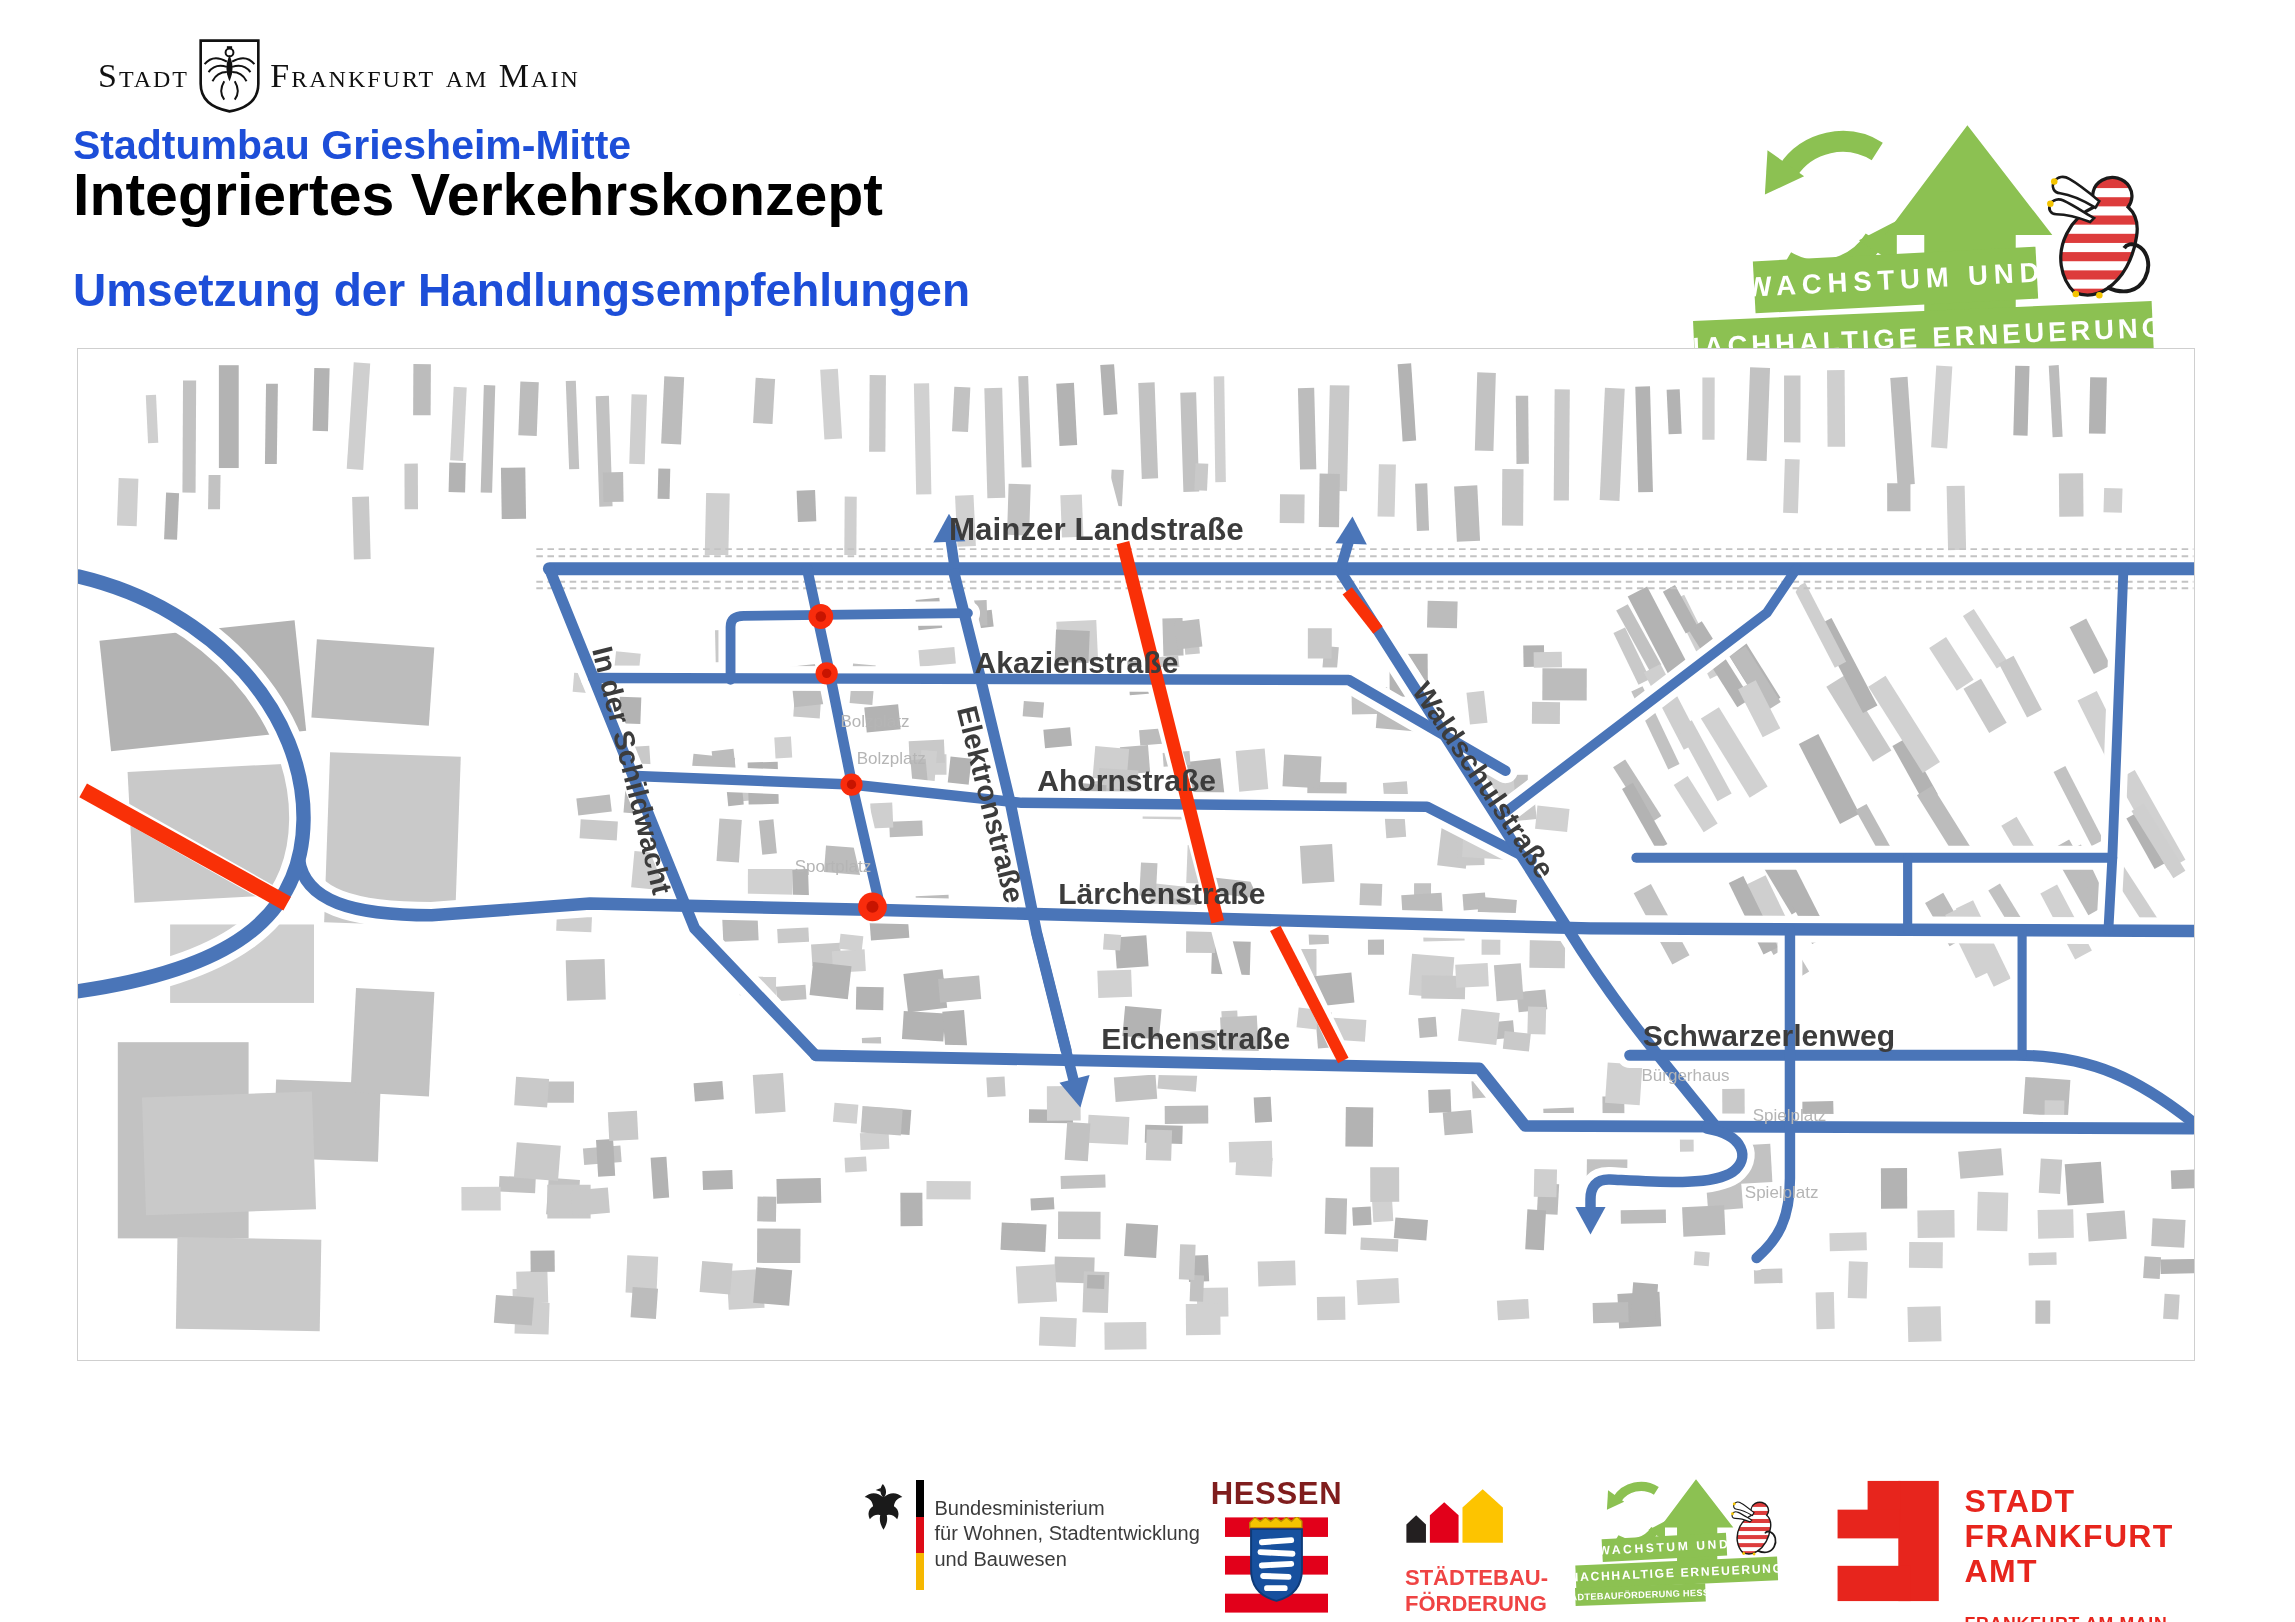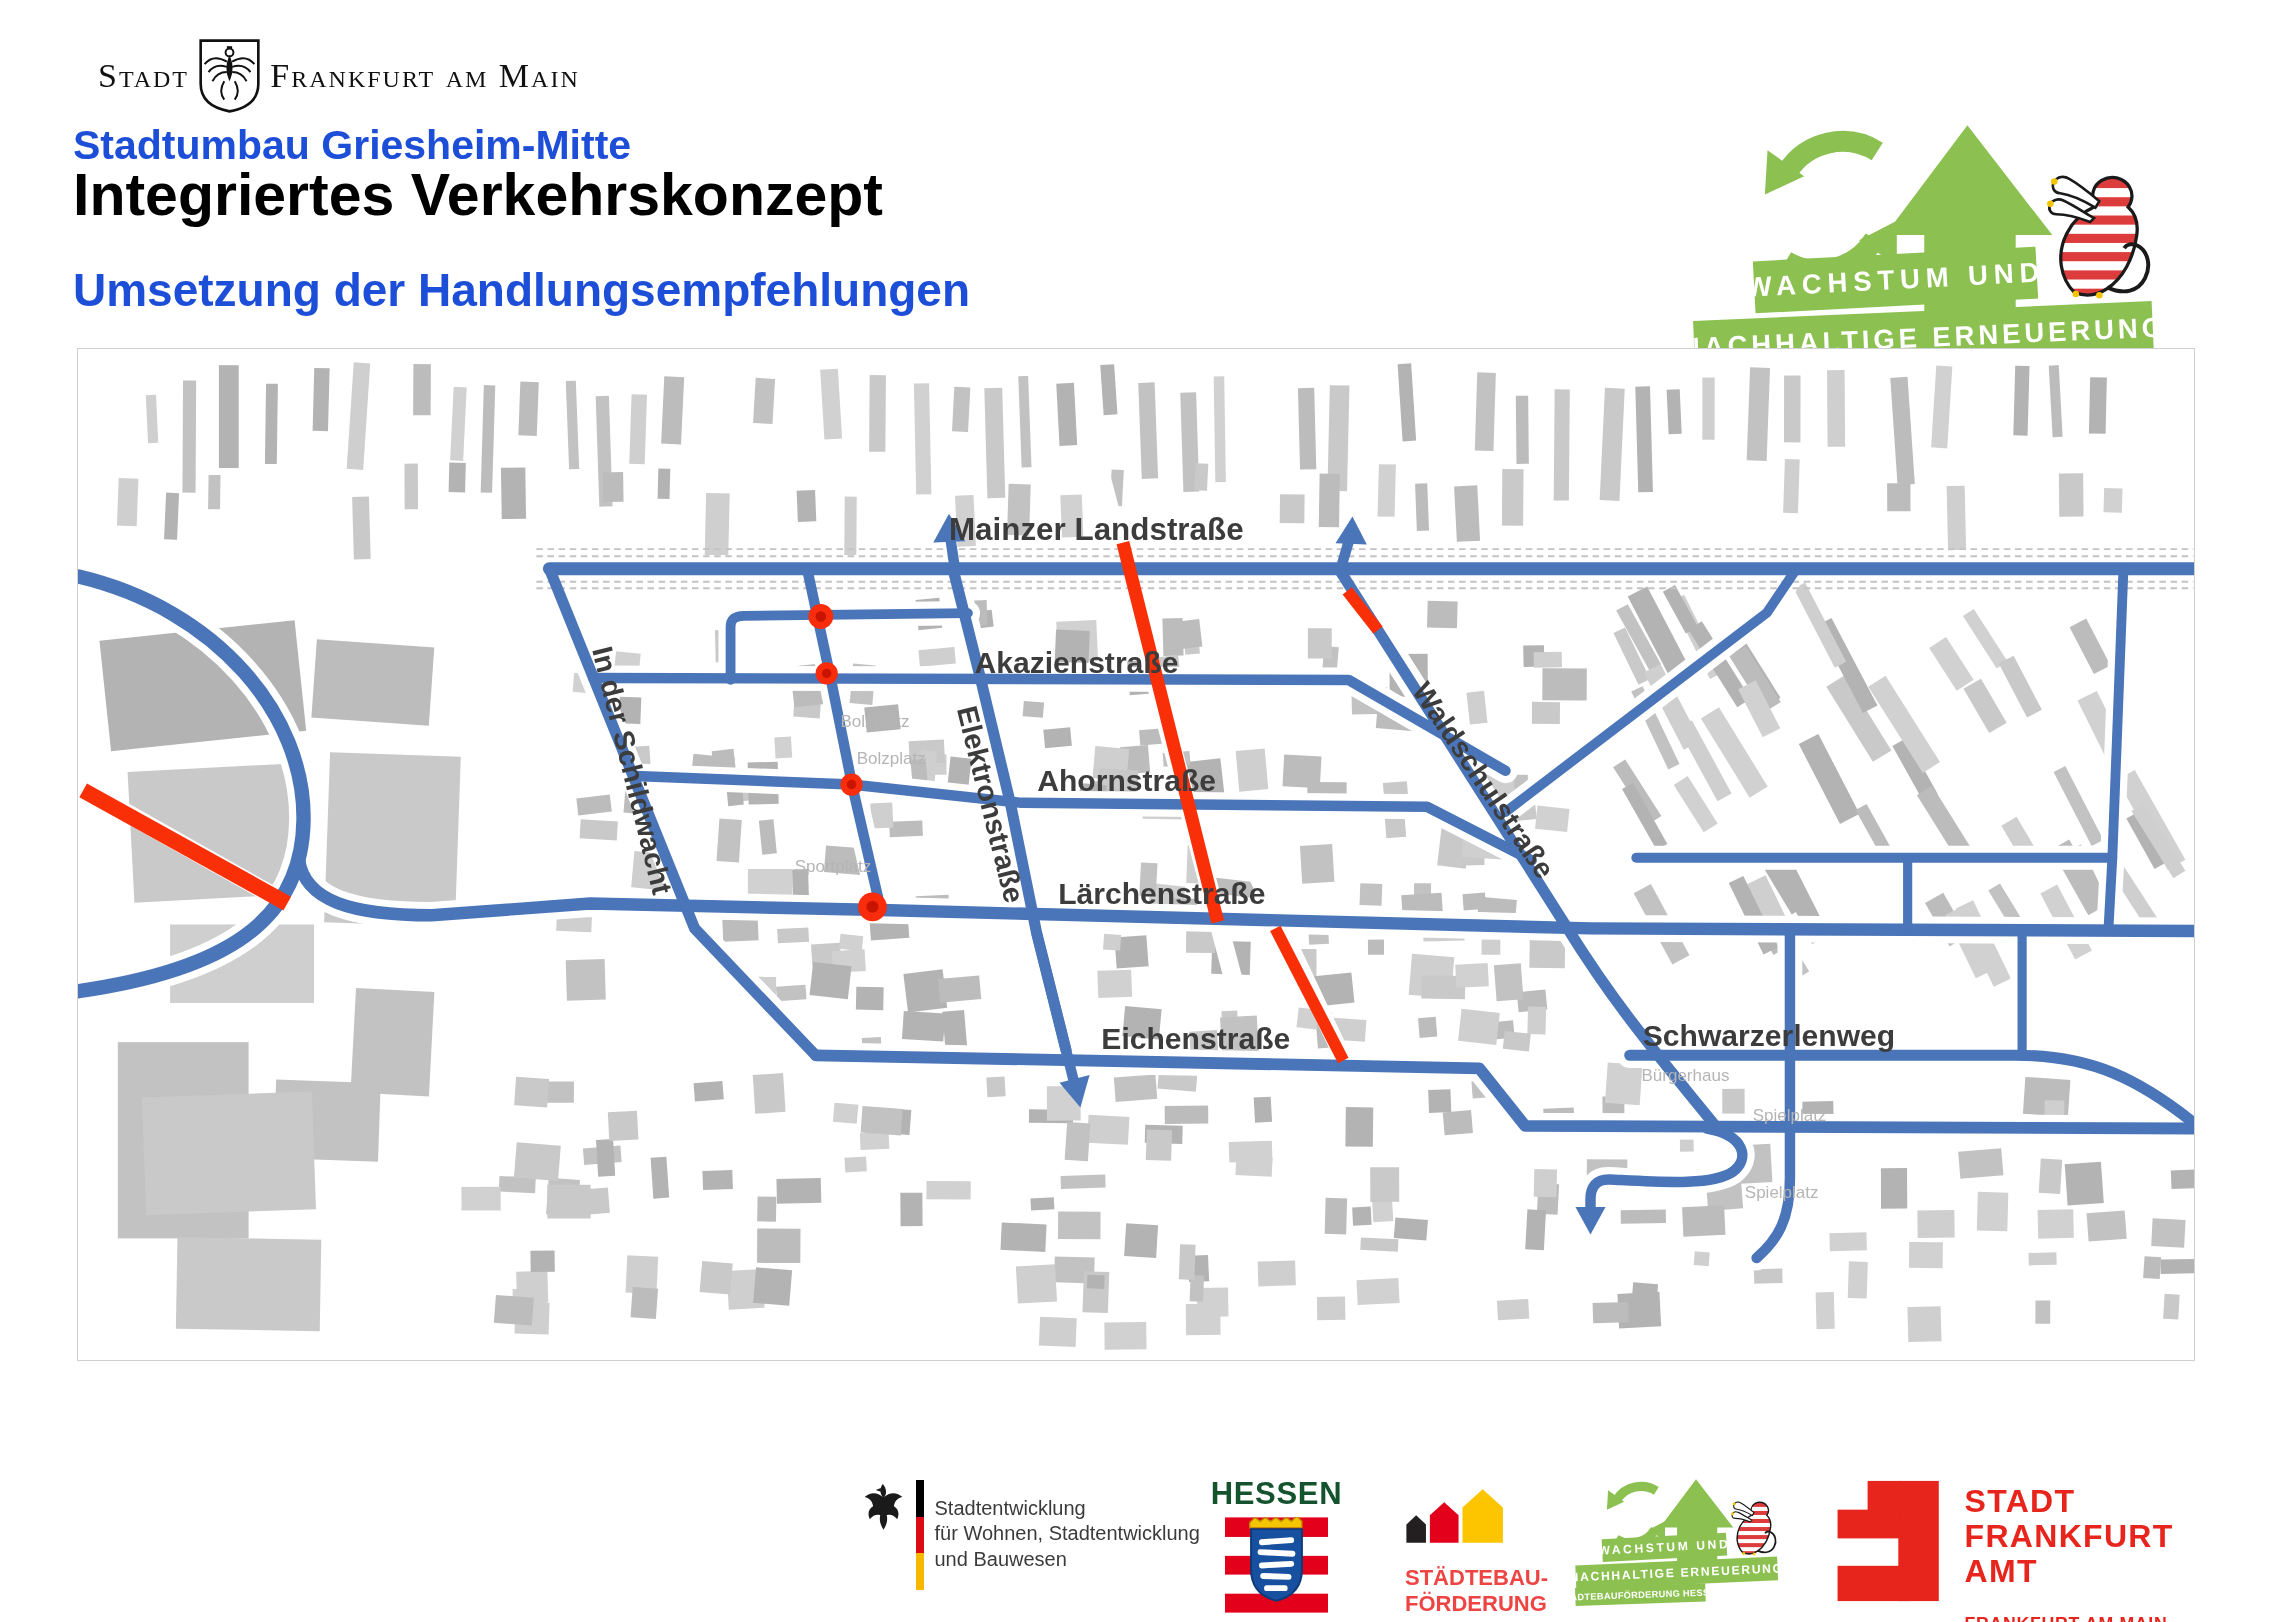--- a/index.html
+++ b/index.html
@@ -26,21 +26,21 @@
   .pl-b3{left:11.8px;top:256px;width:296px;height:41px;font-size:21px;letter-spacing:0.7px;transform:rotate(-2deg);}
   
   .map-wrap{left:77px;top:348px;width:2116px;height:1011px;border:0.7px solid #cfcfcf;}
   
   .flogo{display:flex;}
   .bmwsb{left:862px;top:1480px;gap:10.5px;align-items:flex-start;}
   .bmwsb .bar{width:8.5px;height:110px;display:flex;flex-direction:column;}
   .bmwsb .bar i{flex:1;}
   .bmwsb .txt{font-size:20px;color:#3b3b3b;line-height:25.5px;padding-top:15.7px;}
   .hessen{left:1223px;top:1476px;flex-direction:column;align-items:center;width:107px;}
-  .hessen .t{font-size:31px;font-weight:bold;color:#14532d;letter-spacing:0.7px;margin-bottom:5.2px;}
+  .hessen .t{font-size:31px;font-weight:bold;color:#7f1d1d;letter-spacing:0.7px;margin-bottom:5.2px;}
   .staedtebau{left:1405px;top:1484px;flex-direction:column;width:170px;}
   .staedtebau .t{font-size:22px;font-weight:bold;color:#ef4444;line-height:26px;margin-top:21px;}
   .staedtebau .s{font-size:16.4px;color:#5a5a5a;line-height:20px;margin-top:10.5px;}
   .planungsamt{left:1836px;top:1477px;gap:23.6px;}
   .planungsamt .txt{padding-top:6.5px;}
   .planungsamt .big{font-size:32px;font-weight:bold;color:#e7251d;line-height:35px;letter-spacing:1.3px;}
   .planungsamt .sub{font-size:17.7px;font-weight:bold;color:#e7251d;margin-top:25px;letter-spacing:0.7px;}
 </style>
 </head>
 <body>
@@ -603,21 +603,21 @@
   <svg width="43" height="55" viewBox="0 0 66 84">
     <path fill="#1a1a1a" d="M32,6 C27,12 27,20 32,26 C24,18 12,18 4,26 C12,28 16,33 17,40 C10,44 8,52 12,60 C17,54 23,52 28,54 C26,62 29,70 33,76 C37,70 40,62 38,54 C43,52 49,54 54,60 C58,52 56,44 49,40 C50,33 54,28 62,26 C54,18 42,18 34,26 C39,20 37,12 32,6 Z"></path>
     <path fill="#1a1a1a" d="M29,12 l-8,3 8,3 z"></path>
   </svg>
   <div class="bar">
     <i style="background:#000"></i>
       <i style="background:#dd0b16"></i>
       <i style="background:#f6b800"></i>
   </div>
   <div class="txt">
-    <div>Stadtentwicklung</div>
+    <div>Bundesministerium</div>
     <div>für Wohnen, Stadtentwicklung</div>
     <div>und Bauwesen</div>
   </div>
 </div>
 
 <div class="abs flogo hessen">
   <div class="t">HESSEN</div>
   <svg width="103" height="96" viewBox="0 0 158 146">
     <rect x="0" y="0" width="158" height="30" fill="#e2001a"></rect>
     <rect x="0" y="30" width="158" height="29" fill="#ffffff"></rect>

